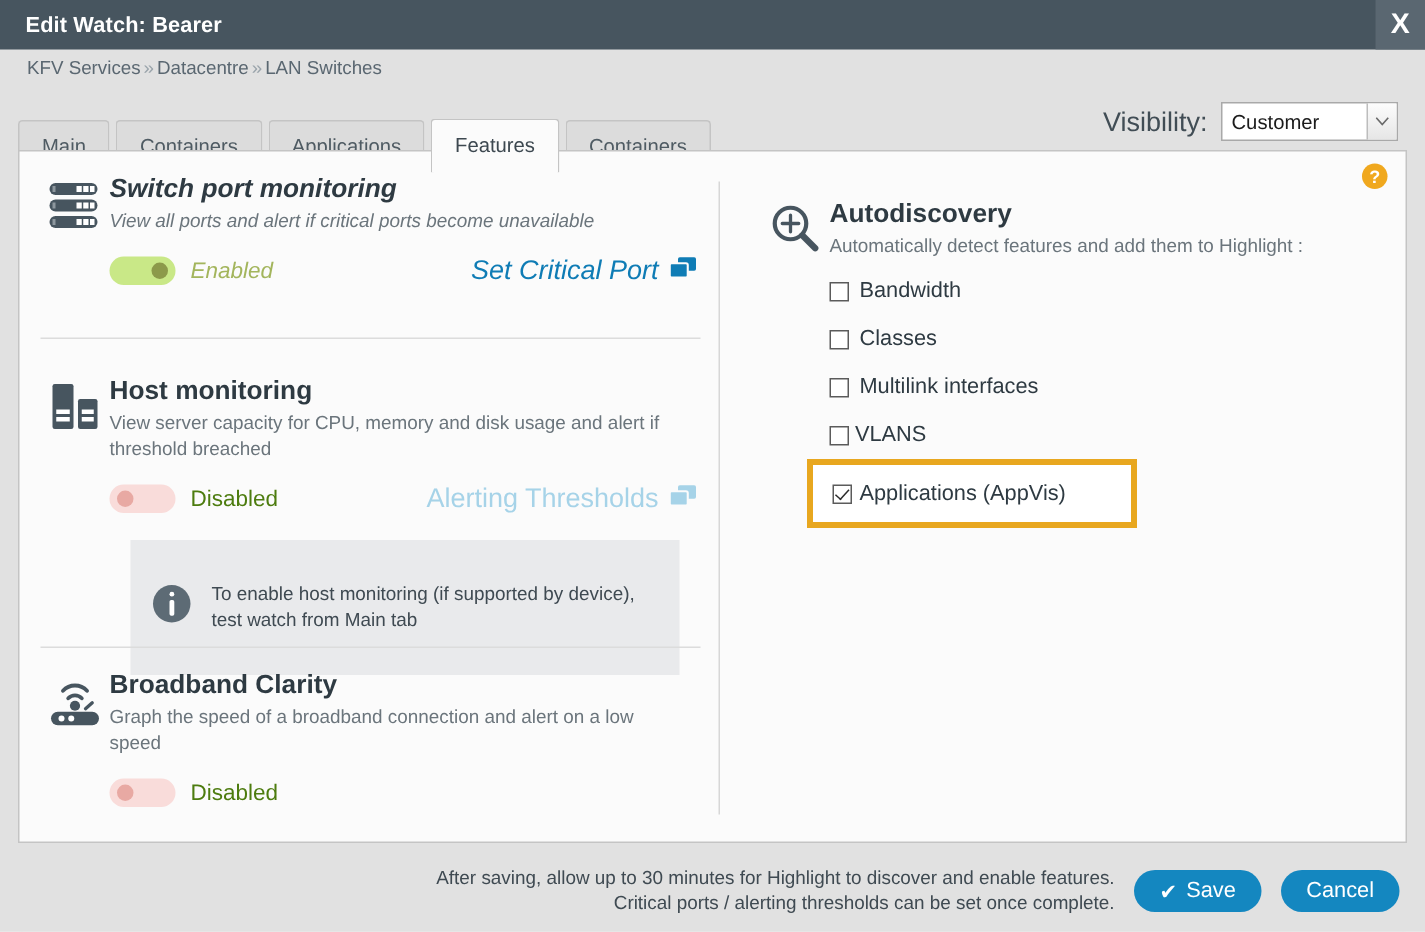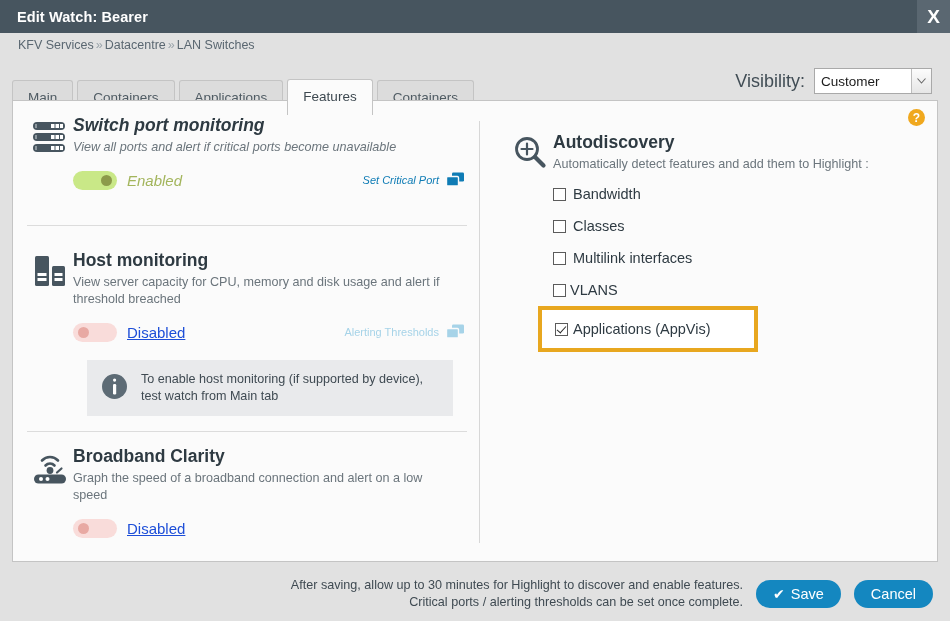--- a/index.html
+++ b/index.html
@@ -165,41 +165,41 @@
   .toggle.on  { background: #c9e887; }
   .toggle.off { background: #f9dcda; }
   .toggle .knob {
     position: absolute; top: 4px;
     width: 11px; height: 11px; border-radius: 50%;
   }
   .toggle.on  .knob { right: 5px; background: #8c9a4a; }
   .toggle.off .knob { left: 5px;  background: #e8a9a3; }
   .toggle-label { font-size: 15px; }
   .toggle-label.on  { color: #a3b55c; }
-  .toggle-label.off { color: #1d4ed8; text-decoration: underline; }
+  .toggle-label.off { color: #4d7c0f; }
 
   .action-link {
-    font-size: 11px;
+    font-size: 18px;
     color: #0f7cb5;
     cursor: pointer;
     display: flex; align-items: center; gap: 7px;
     white-space: nowrap;
   }
   .action-link.muted { color: #a6d3e8; cursor: default; }
 
   .hr {
     position: absolute;
     height: 1px; background: #dcdcdc;
   }
 
   .infobox {
     position: absolute;
     background: #e9eaec;
     display: flex; align-items: center;
-    padding: 11px 14px;
+    padding: 28px 14px;
     gap: 13px;
   }
   .infobox .itext {
     font-size: 12.6px;
     color: #3f4a52;
     line-height: 17px;
   }
 
   
   .checkrow {

